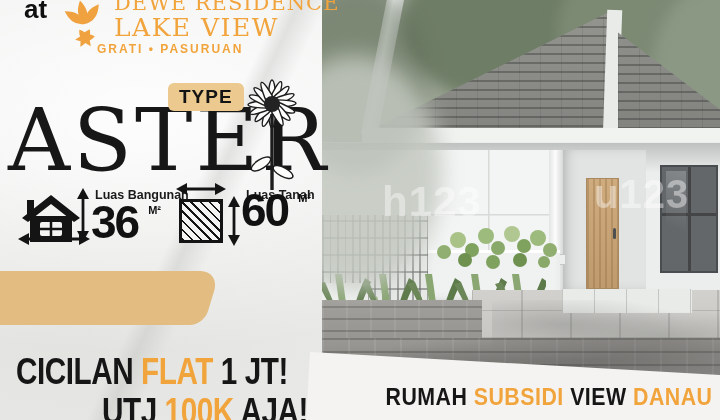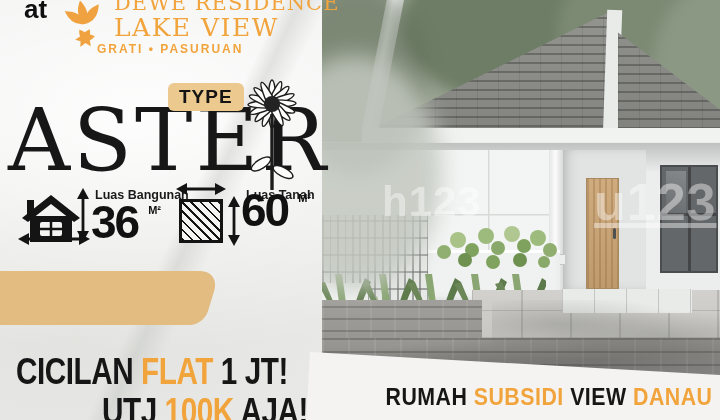--- a/index.html
+++ b/index.html
@@ -146,21 +146,21 @@
   .grunge{left:170px;top:300px;width:228px;height:60px;opacity:.5;
     background:
       radial-gradient(ellipse at 30% 40%,rgba(90,92,90,.55),transparent 55%),
       radial-gradient(ellipse at 75% 60%,rgba(90,92,90,.5),transparent 50%);}
   .fronttree{left:-55px;top:55px;width:175px;height:235px;background:#c3c8c0;
     border-radius:50%;filter:blur(11px);opacity:.85;}
   .fronttree2{left:-35px;top:-15px;width:140px;height:190px;background:#5c6a55;
     border-radius:50%;filter:blur(9px);opacity:.45;}
   .wm{font-weight:bold;color:rgba(255,255,255,.42);z-index:9;letter-spacing:1px;}
   .wm1{left:60px;top:178px;font-size:42px;}
-  .wm2{left:272px;top:172px;font-size:52px;text-decoration:underline;}
+  .wm2{left:272px;top:172px;font-size:40px;}
 
   
   .strip{left:310px;top:352px;width:434px;height:96px;background:#f4f3f1;
     transform:rotate(3.2deg);transform-origin:top left;z-index:5;}
   .caption{left:378px;top:383px;width:342px;text-align:center;font-size:22px;
     font-weight:bold;letter-spacing:0.5px;white-space:nowrap;z-index:6;
     transform:scale(0.97,1.1);transform-origin:center top;}
 
   svg{display:block;}
 </style>

